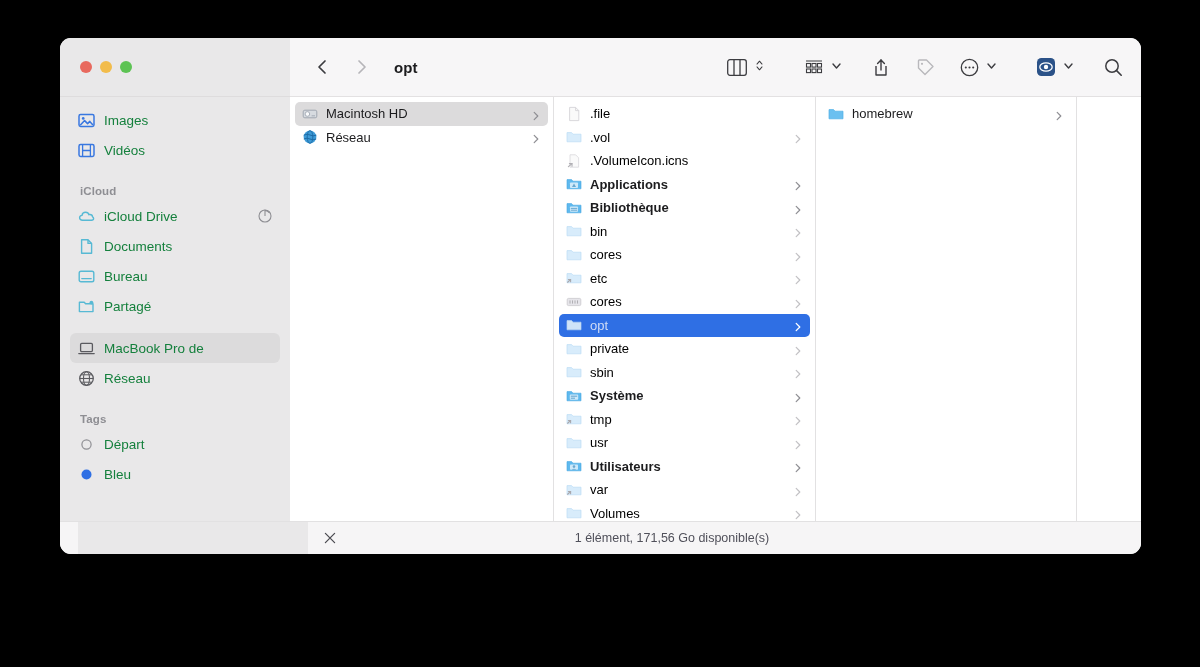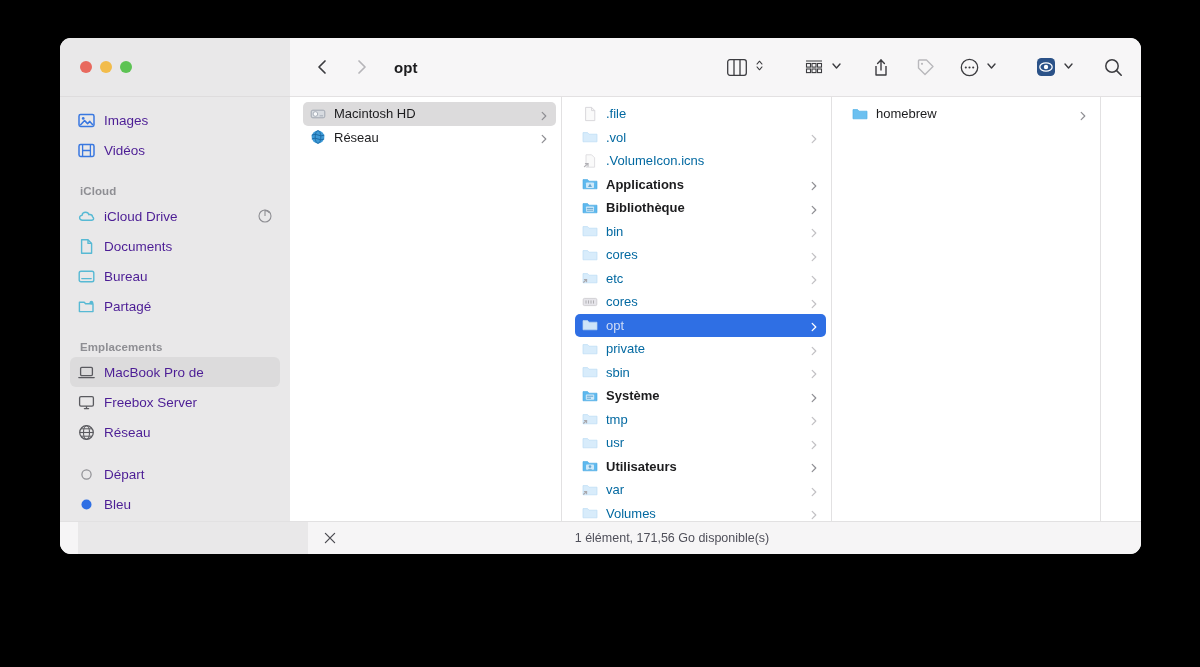--- a/index.html
+++ b/index.html
@@ -79,52 +79,51 @@
   }
   .sb-item {
     height: 30px; display: flex; align-items: center;
     margin: 0 10px; padding: 0 8px;
     border-radius: 6px;
     gap: 9px;
   }
   .sb-item.selected { background: #dcdbdc; }
   .sb-icon { width: 17px; height: 17px; flex: 0 0 17px; display: block; }
   .sb-label {
-    font-size: 13.5px; color: #4c1d95; white-space: nowrap;
+    font-size: 13.5px; color: #15803d; white-space: nowrap;
     overflow: hidden; text-overflow: ellipsis;
   }
   .sb-trail { margin-left: auto; width: 14px; height: 14px; }
   .sb-gap { height: 12px; }
 
   
   .columns { flex: 1; display: flex; min-width: 0; background: #fff; }
   .col {
     border-right: 1px solid #e2e1e2;
     overflow: hidden;
     padding-top: 5px;
-    margin-left: 8px;
   }
   .col-1 { width: 264px; flex: 0 0 264px; }
   .col-2 { width: 262px; flex: 0 0 262px; }
   .col-3 { width: 261px; flex: 0 0 261px; }
   .col-4 { flex: 1; border-right: none; }
 
   .row {
     height: 23.5px; display: flex; align-items: center;
     margin: 0 5px; padding: 0 6px 0 7px;
     border-radius: 5px; gap: 8px;
   }
   .row.selected { background: #2f6fe4; }
   .row.greyed { background: #dcdbdc; }
   .row-icon { width: 16px; height: 16px; flex: 0 0 16px; display: block; }
   .row-label {
     font-size: 13px; color: #1c1c1e; white-space: nowrap;
     overflow: hidden; text-overflow: ellipsis;
   }
-  .row.dim .row-label { color: #0369a1; }
+  .row.dim .row-label { color: #000000; }
   .row.bold .row-label { font-weight: bold; }
   .row.selected .row-label { color: #cfdcf6; }
   .row-arrow { margin-left: auto; width: 12px; height: 12px; flex: 0 0 12px; }
   .row.dim .row-arrow path { stroke: #c2c1c4; }
   .row.selected .row-arrow path { stroke: #ffffff; }
 
   
   .statusbar {
     height: 33px; flex: 0 0 33px;
     background: #f6f5f6;
@@ -348,58 +347,48 @@
           <svg class="sb-icon" viewBox="0 0 17 17">
             <path d="M1.4 13.6 L1.4 4.2 L6.2 4.2 L7.6 5.8 L15 5.8 L15 13.6 Z" fill="none" stroke="#57b9d4" stroke-width="1.4" stroke-linejoin="round"></path>
             <circle cx="13.4" cy="4.6" r="1.9" fill="#57b9d4"></circle>
           </svg>
         </span>
         <span class="sb-label">Partagé</span>
       </div>
 
       <div class="sb-gap"></div>
 
-      <div class="sb-group-title">Emplacements</div>
 
       <div class="sb-item selected">
         <span>
           <svg class="sb-icon" viewBox="0 0 17 17">
             <rect x="2.6" y="3.4" width="11.8" height="8.2" rx="1.1" fill="none" stroke="#5a5a5f" stroke-width="1.3"></rect>
             <path d="M0.8 13.6 L16.2 13.6" stroke="#5a5a5f" stroke-width="1.3" stroke-linecap="round"></path>
           </svg>
         </span>
         <span class="sb-label">MacBook Pro de</span>
       </div>
 
-      <div class="sb-item">
-        <span>
-          <svg class="sb-icon" viewBox="0 0 17 17">
-            <rect x="1.6" y="2.6" width="13.8" height="9.6" rx="1.4" fill="none" stroke="#5a5a5f" stroke-width="1.3"></rect>
-            <path d="M6.4 14.6 L10.6 14.6" stroke="#5a5a5f" stroke-width="1.3" stroke-linecap="round"></path>
-            <path d="M8.5 12.2 L8.5 14.6" stroke="#5a5a5f" stroke-width="1.3"></path>
-          </svg>
-        </span>
-        <span class="sb-label">Freebox Server</span>
-      </div>
 
       <div class="sb-item">
         <span>
           <svg class="sb-icon" viewBox="0 0 17 17">
             <circle cx="8.5" cy="8.5" r="6.8" fill="none" stroke="#5a5a5f" stroke-width="1.25"></circle>
             <ellipse cx="8.5" cy="8.5" rx="3" ry="6.8" fill="none" stroke="#5a5a5f" stroke-width="1.1"></ellipse>
             <line x1="1.8" y1="8.5" x2="15.2" y2="8.5" stroke="#5a5a5f" stroke-width="1.1"></line>
             <line x1="3" y1="4.8" x2="14" y2="4.8" stroke="#5a5a5f" stroke-width="1"></line>
             <line x1="3" y1="12.2" x2="14" y2="12.2" stroke="#5a5a5f" stroke-width="1"></line>
           </svg>
         </span>
         <span class="sb-label">Réseau</span>
       </div>
 
       <div class="sb-gap"></div>
 
+      <div class="sb-group-title">Tags</div>
 
       <div class="sb-item">
         <span>
           <svg class="sb-icon" viewBox="0 0 17 17">
               <circle cx="8.5" cy="8.5" r="4.6" fill="none" stroke="#8e8e93" stroke-width="1.2"></circle>
             </svg>
         </span>
         <span class="sb-label">Départ</span>
       </div>
 

